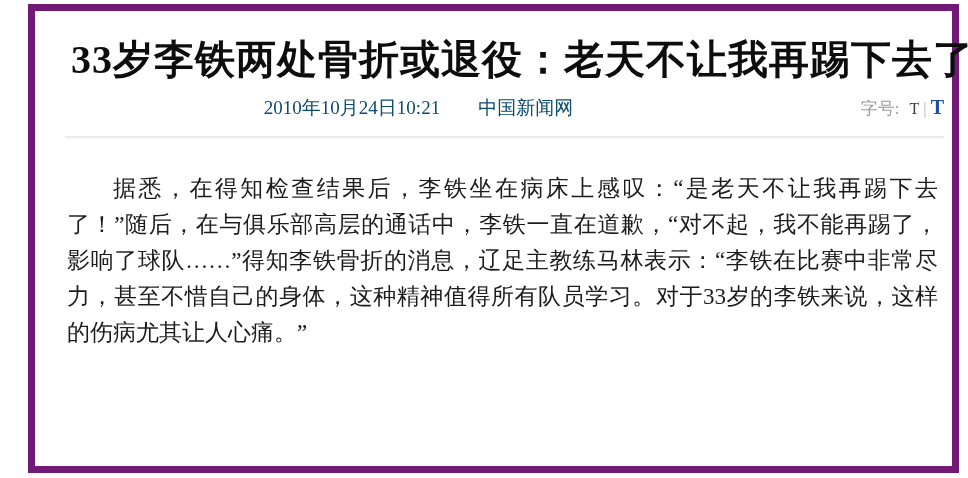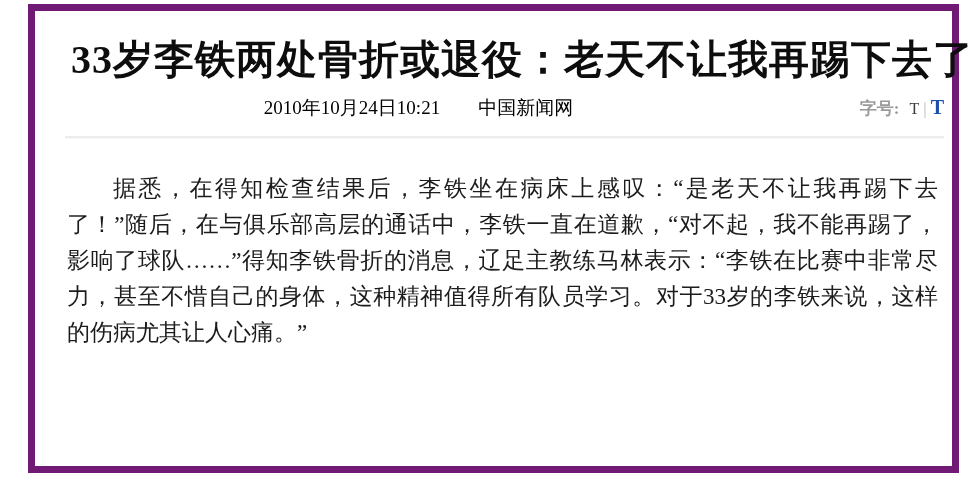--- a/index.html
+++ b/index.html
@@ -37,33 +37,33 @@
   }
   .meta-row {
     position: relative;
     margin-top: 9px;
     height: 24px;
   }
   .meta-center {
     text-align: center;
     margin-right: 150px;
     font-size: 19px;
-    color: #000000;
+    color: #0c4a6e;
     white-space: nowrap;
   }
   .meta-date { margin-right: 38px; }
   .font-size-control {
     position: absolute;
     right: 8px;
     top: 1px;
     font-size: 17px;
     color: #9a9a9a;
     white-space: nowrap;
   }
-  .fs-label { margin-right: 10px; font-weight: bold; }
+  .fs-label { margin-right: 10px; }
   .fs-small {
     color: #3c3c3c;
     font-size: 16px;
     cursor: pointer;
   }
   .fs-sep { color: #b9b9b9; margin: 0 4px; }
   .fs-large {
     color: #1b4eaa;
     font-size: 20px;
     font-weight: bold;

